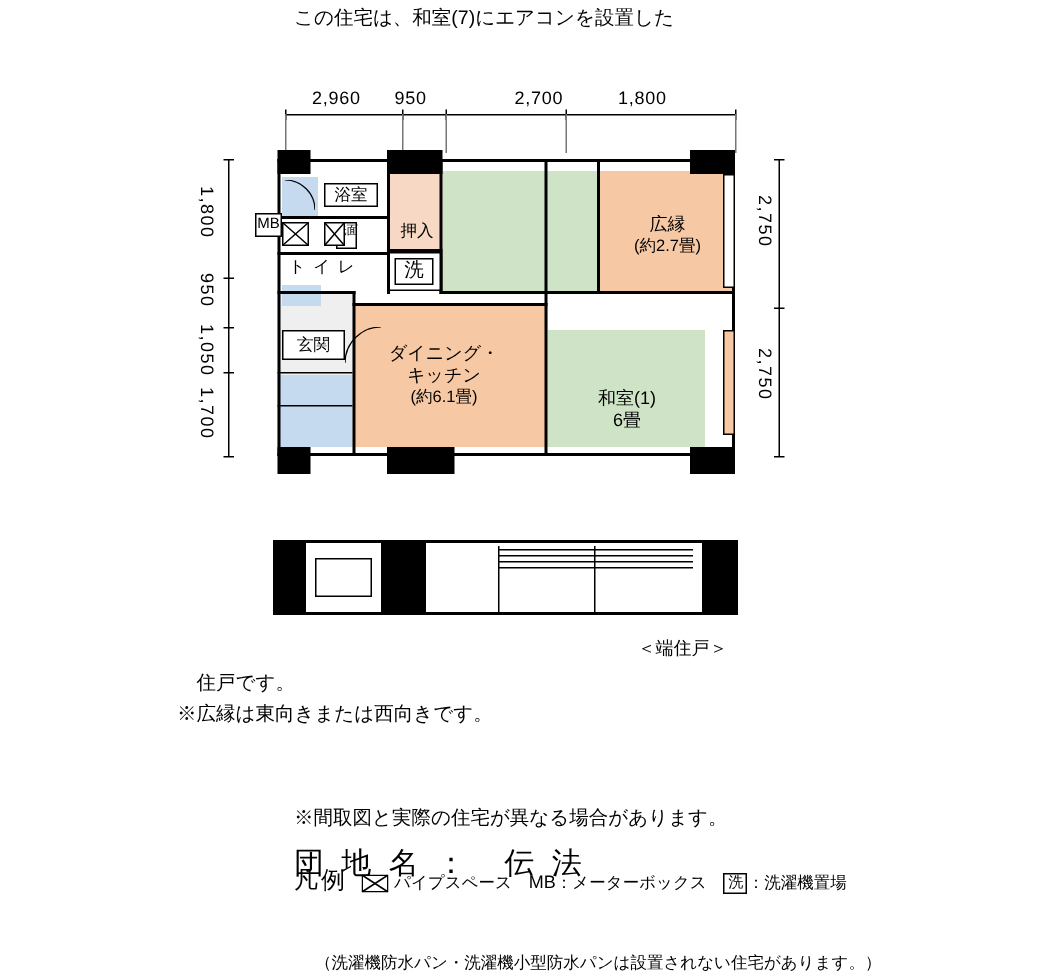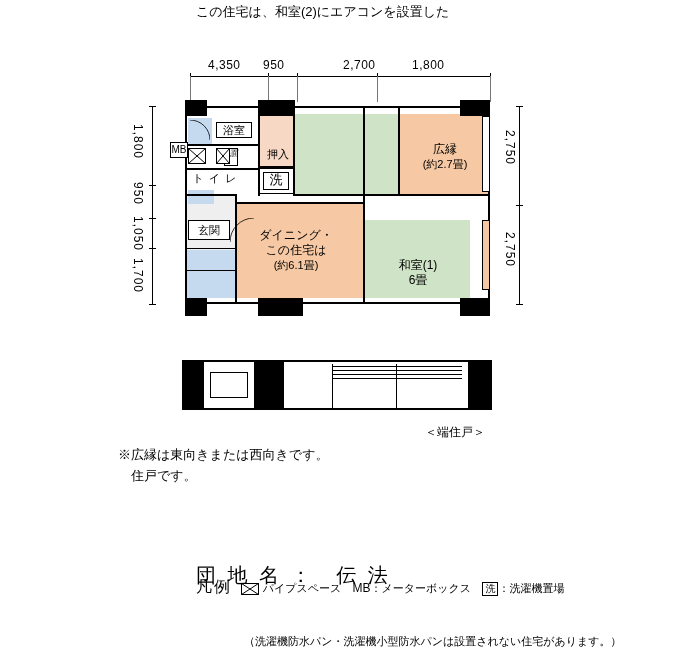--- a/index.html
+++ b/index.html
@@ -98,57 +98,56 @@
     font-size: 12px;
     white-space: nowrap;
     text-align: right;
   }
   .legend-title { font-size: 16px; letter-spacing: 2px; margin-right: 6px; }
   .legend-note {
     position: absolute;
     left: 210px; top: 634px;
     font-size: 11px;
     white-space: nowrap;
-    margin-left: 34px;
   }
   .mini-box {
     display: inline-block;
     border: 1px solid #000;
     padding: 0 2px;
     font-size: 10px;
     line-height: 12px;
     vertical-align: middle;
     background: #fff;
   }
 </style>
 </head>
 <body>
 
 <div id="page">
 
   <div class="abs top-note">
-    <div>この住宅は、和室(2)にエアコンを設置した</div>
+    <div>この住宅は、和室(7)にエアコンを設置した</div>
   </div>
 
   <div class="abs">
 
     <div class="abs dline-h" style="left:190px; top:76px; width:300px;"></div>
     <div class="abs tick-v" style="left:190px; top:73px;"></div>
     <div class="abs tick-v" style="left:268px; top:73px;"></div>
     <div class="abs tick-v" style="left:297px; top:73px;"></div>
     <div class="abs tick-v" style="left:377px; top:73px;"></div>
     <div class="abs tick-v" style="left:490px; top:73px;"></div>
 
     <div class="abs dline-v" style="left:190px; top:76px; height:26px; background:#777;"></div>
     <div class="abs dline-v" style="left:268px; top:76px; height:26px; background:#777;"></div>
     <div class="abs dline-v" style="left:297px; top:76px; height:26px; background:#777;"></div>
     <div class="abs dline-v" style="left:377px; top:76px; height:26px; background:#777;"></div>
     <div class="abs dline-v" style="left:490px; top:76px; height:26px; background:#777;"></div>
 
-    <div class="abs dim" style="left:208px; top:58px;">4,350</div>
+    <div class="abs dim" style="left:208px; top:58px;">2,960</div>
     <div class="abs dim" style="left:263px; top:58px;">950</div>
     <div class="abs dim" style="left:343px; top:58px;">2,700</div>
     <div class="abs dim" style="left:412px; top:58px;">1,800</div>
   </div>
 
   <div class="abs">
     <div class="abs dline-v" style="left:152px; top:106px; height:198px;"></div>
     <div class="abs tick-h" style="left:149px; top:106px;"></div>
     <div class="abs tick-h" style="left:149px; top:185px;"></div>
     <div class="abs tick-h" style="left:149px; top:218px;"></div>
@@ -247,21 +246,21 @@
     <div class="small-label" style="left:131px; top:48px; width:34px; font-size:11px;">押入</div>
 
 
     <div class="room-label" style="left:278px; top:42px; width:74px;">
       <div>広縁</div>
       <div class="sub">(約2.7畳)</div>
     </div>
 
     <div class="room-label" style="left:108px; top:128px; width:116px;">
       <div>ダイニング・</div>
-      <div>この住宅は</div>
+      <div>キッチン</div>
       <div class="sub">(約6.1畳)</div>
     </div>
 
     <div class="room-label" style="left:245px; top:158px; width:86px;">
       <div>和室(1)</div>
       <div>6畳</div>
     </div>
 
     <svg class="abs" style="left:58px; top:48px;" width="18" height="16" viewBox="0 0 18 16">
       <rect x="0.5" y="0.5" width="17" height="15" fill="#fff" stroke="#000"></rect>
@@ -292,24 +291,25 @@
     <div class="abs" style="left:150px; top:10px; width:130px; height:1px; background:#000;"></div>
     <div class="abs" style="left:150px; top:14px; width:130px; height:1px; background:#000;"></div>
     <div class="abs" style="left:150px; top:18px; width:130px; height:1px; background:#000;"></div>
     <div class="abs" style="left:150px; top:4px; width:1px; height:46px; background:#000;"></div>
     <div class="abs" style="left:214px; top:4px; width:1px; height:46px; background:#000;"></div>
   </div>
 
   <div class="abs edge-label">＜端住戸＞</div>
 
   <div class="abs note-block">
+    <div>　住戸です。</div>
     <div>※広縁は東向きまたは西向きです。</div>
-    <div>　住戸です。</div>
-  </div>
-
+  </div>
+
+  <div class="abs note-block2">※間取図と実際の住宅が異なる場合があります。</div>
 
   <div class="field-row" style="left:196px; top:562px;">
     <span>団 地 名 ：</span>
     <span style="margin-left:14px;">伝 法</span>
   </div>
 
   <div class="legend">
     <span class="legend-title">凡例</span>
     <svg width="18" height="12" viewBox="0 0 18 12" style="vertical-align:middle;">
       <rect x="0.5" y="0.5" width="17" height="11" fill="#fff" stroke="#000"></rect>

